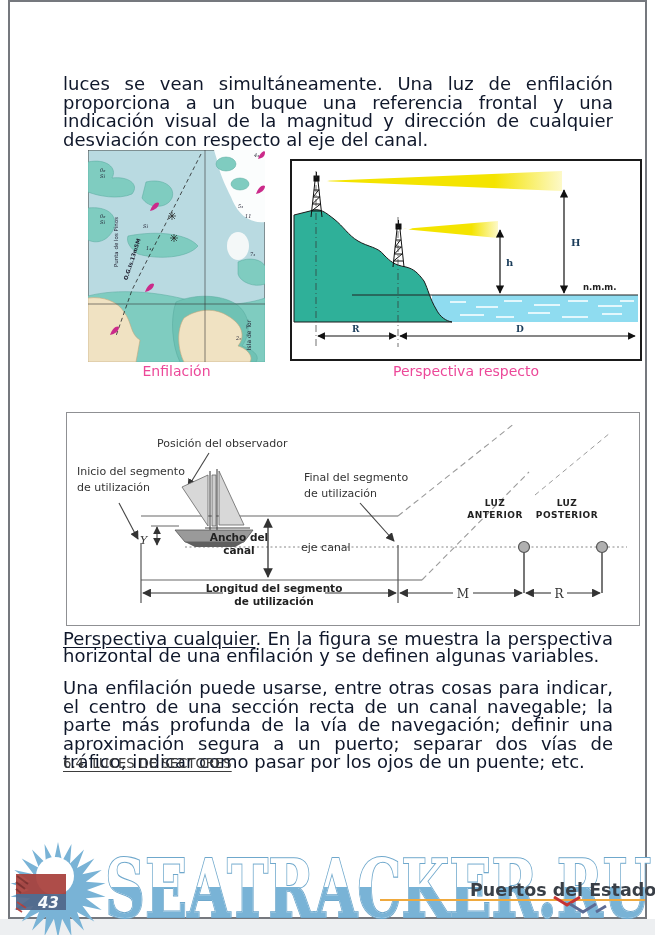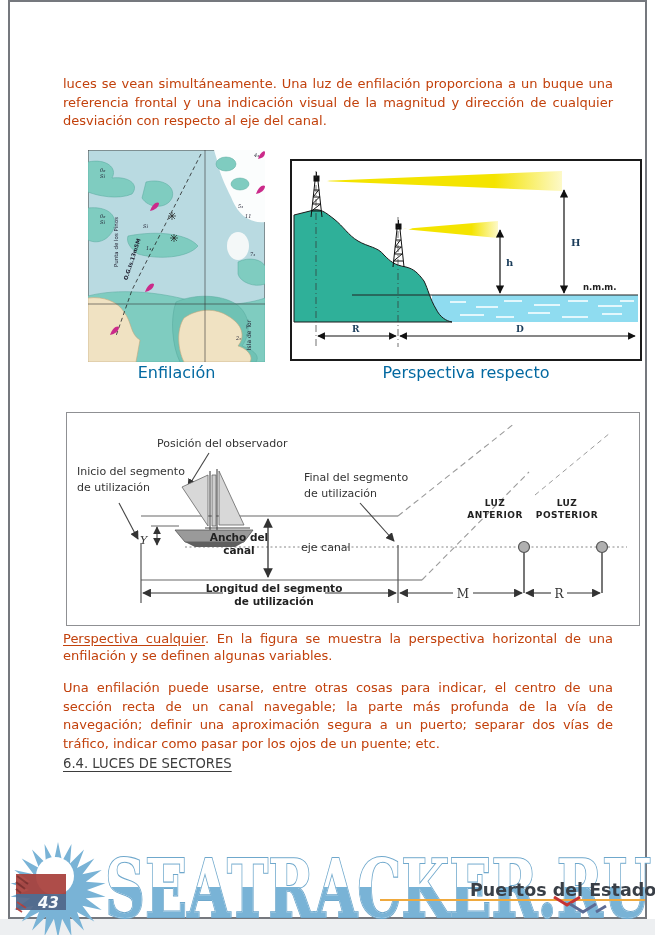--- a/index.html
+++ b/index.html
@@ -1,33 +1,33 @@
 <!DOCTYPE html>
 <html><head>
 <meta charset="utf-8">
 <style>
   html,body{margin:0;padding:0;background:#ffffff;overflow:hidden;}
   .stage{position:relative;width:655px;height:935px;overflow:hidden;background:#fff;
          font-family:"DejaVu Sans",sans-serif;}
   .bottom-strip{position:absolute;left:0;top:919px;width:655px;height:16px;background:#edeff1;}
   .page{position:absolute;left:8px;top:0;width:639px;height:919px;box-sizing:border-box;
         background:#fff;border:2px solid #75787e;overflow:visible;}
-  .para{position:absolute;left:53px;width:550px;font-size:13px;line-height:18.5px;
-        color:#c2410c;text-align:justify;text-align-last:left;}
+  .para{position:absolute;left:53px;width:550px;font-size:18px;line-height:18.5px;
+        color:#0f172a;text-align:justify;text-align-last:left;}
   .p1{top:73px;}
   .p-persp{top:628px;line-height:17px;}
   .p2{top:677px;}
   .p3{top:787px;}
   .lead-underline{text-decoration:underline;text-underline-offset:2px;}
   .heading{position:absolute;left:53px;top:754px;font-size:13.2px;color:#3d3d3d;
            text-decoration:underline;text-underline-offset:3px;}
   .fig{position:absolute;}
   .fig-left{left:78px;top:148px;width:177px;height:212px;}
   .fig-right{left:280px;top:157px;width:352px;height:202px;}
-  .caption{position:absolute;top:361px;font-size:16px;color:#0369a1;text-align:center;}
+  .caption{position:absolute;top:361px;font-size:14px;color:#ec4899;text-align:center;}
   .cap-left{left:78px;width:177px;}
   .cap-right{left:280px;width:352px;}
   .hbox{position:absolute;left:56px;top:410px;width:574px;height:214px;box-sizing:border-box;
         border:1px solid #8f9093;background:#fff;}
   .footer-art{position:absolute;left:-2px;top:838px;width:655px;height:99px;overflow:visible;}
   svg{display:block;}
   svg text{user-select:none;}
 </style>
 </head>
 <body>

